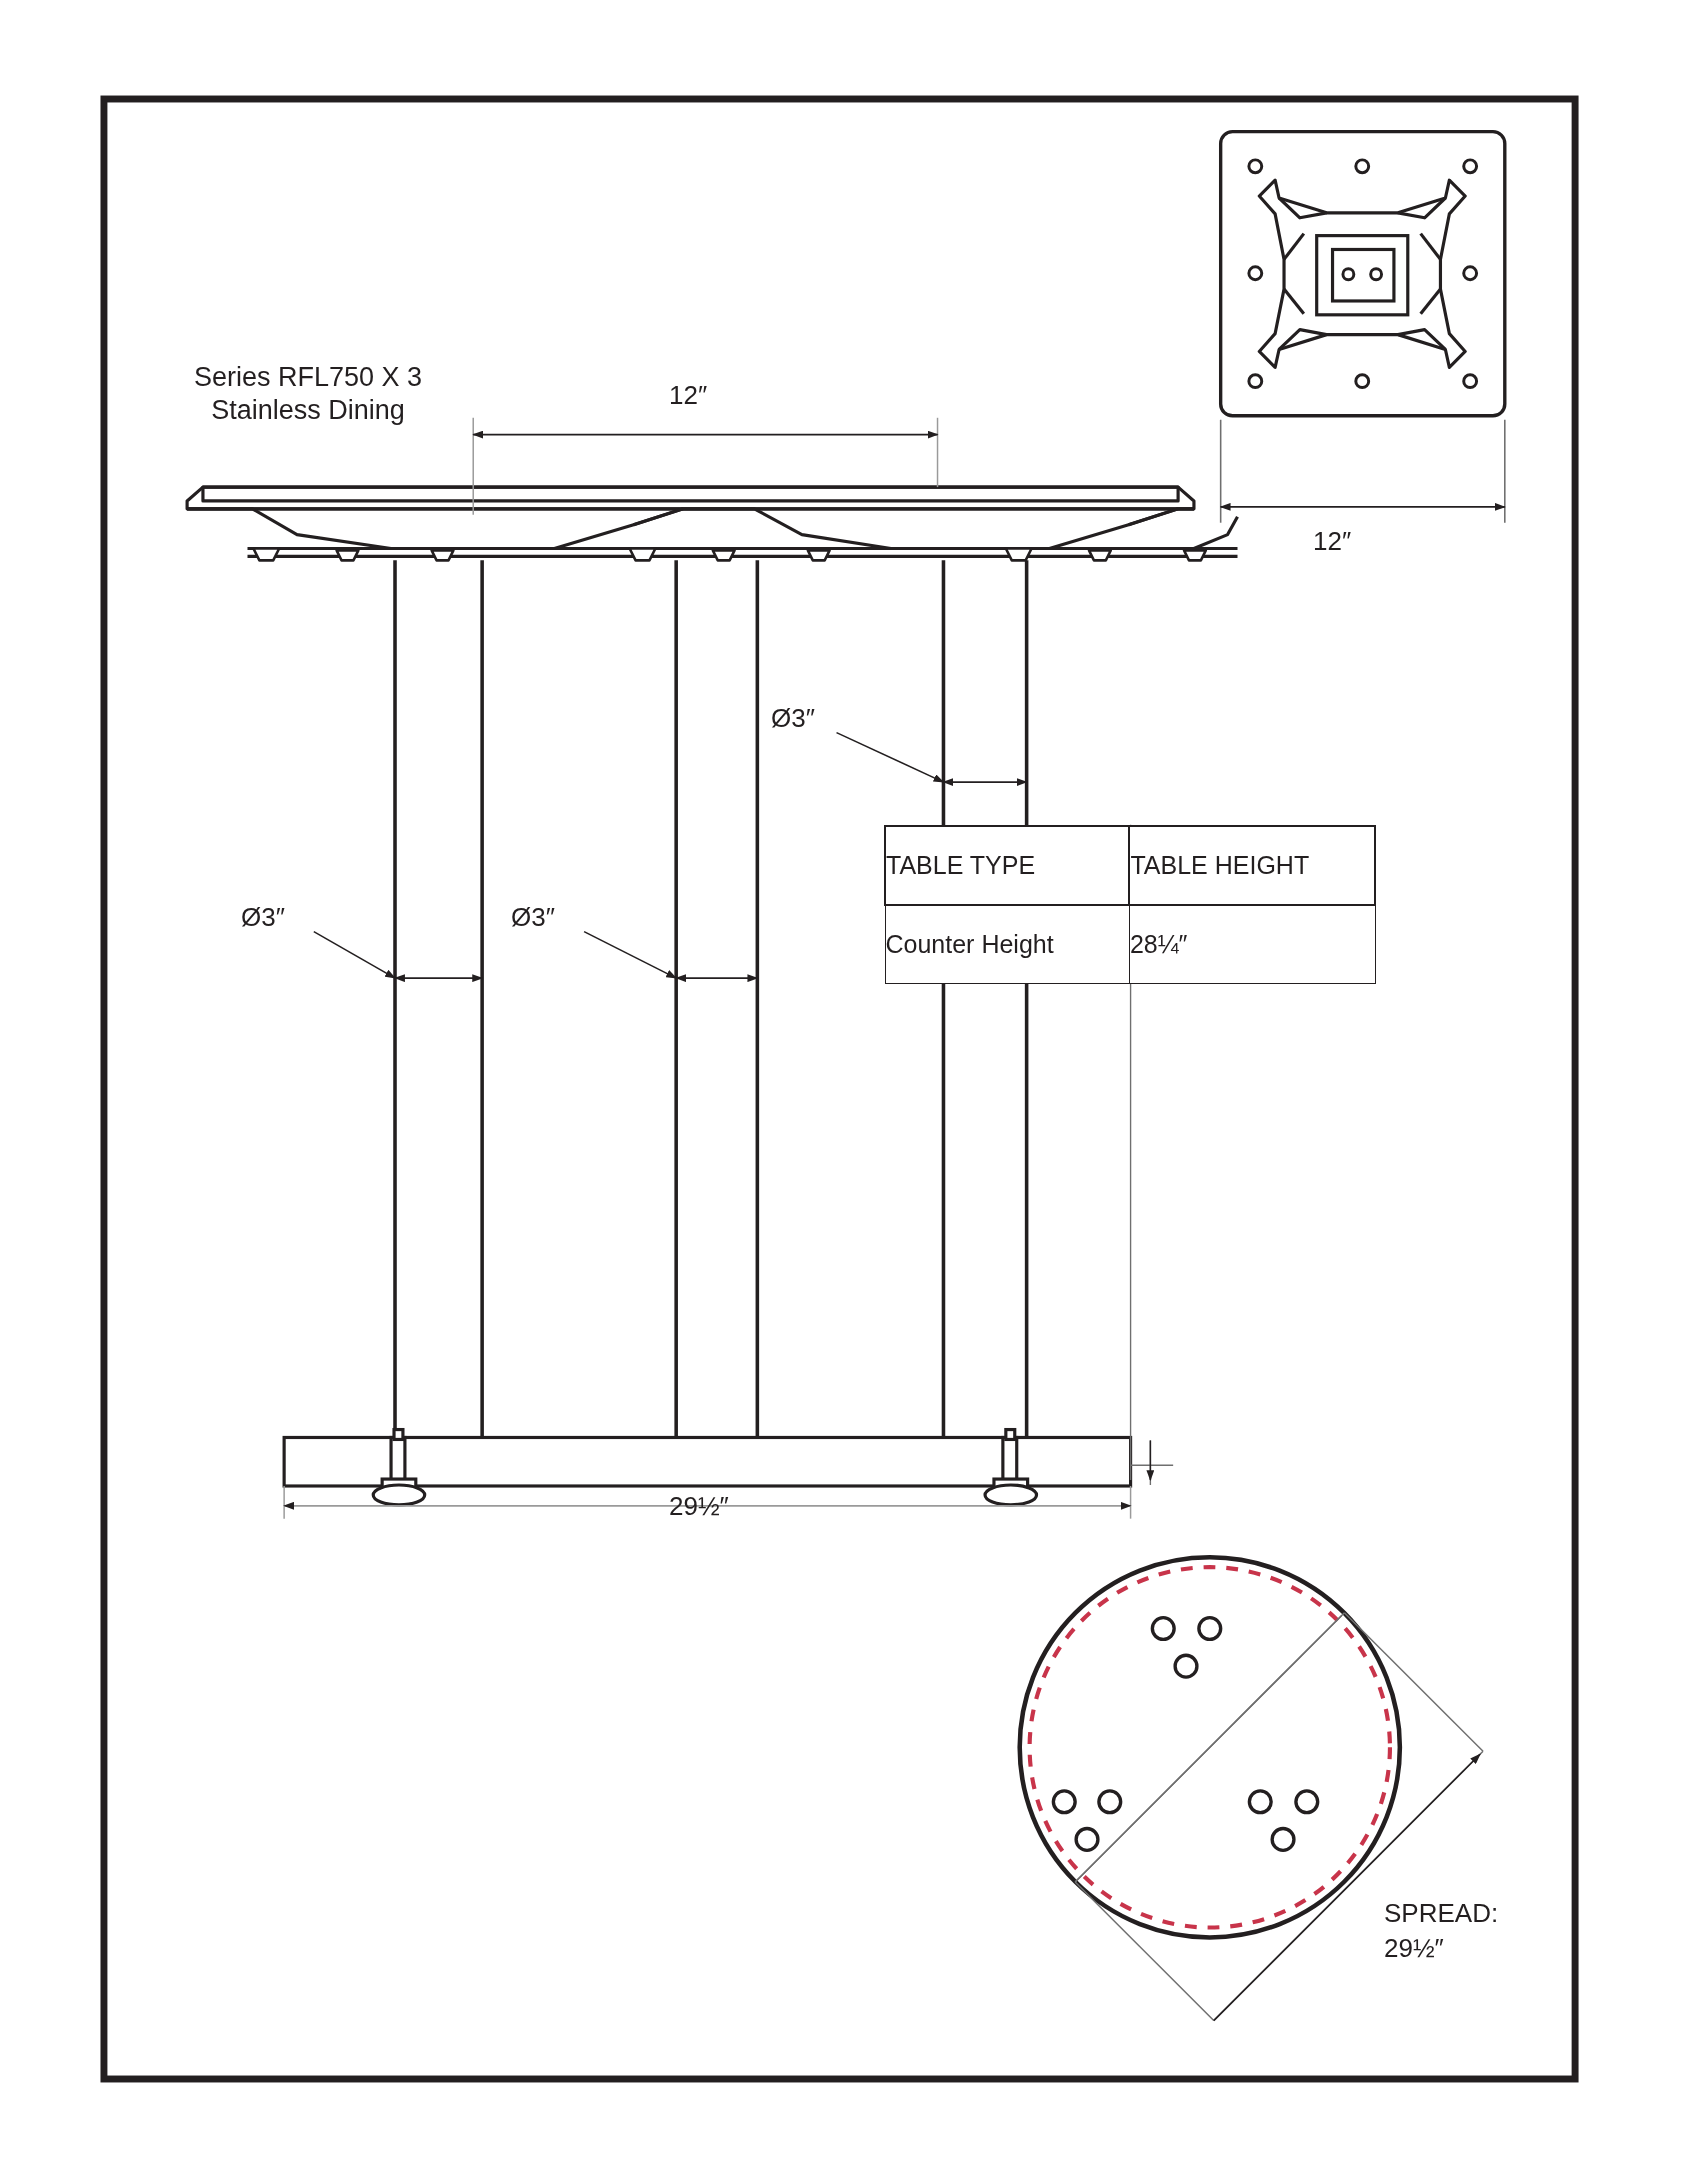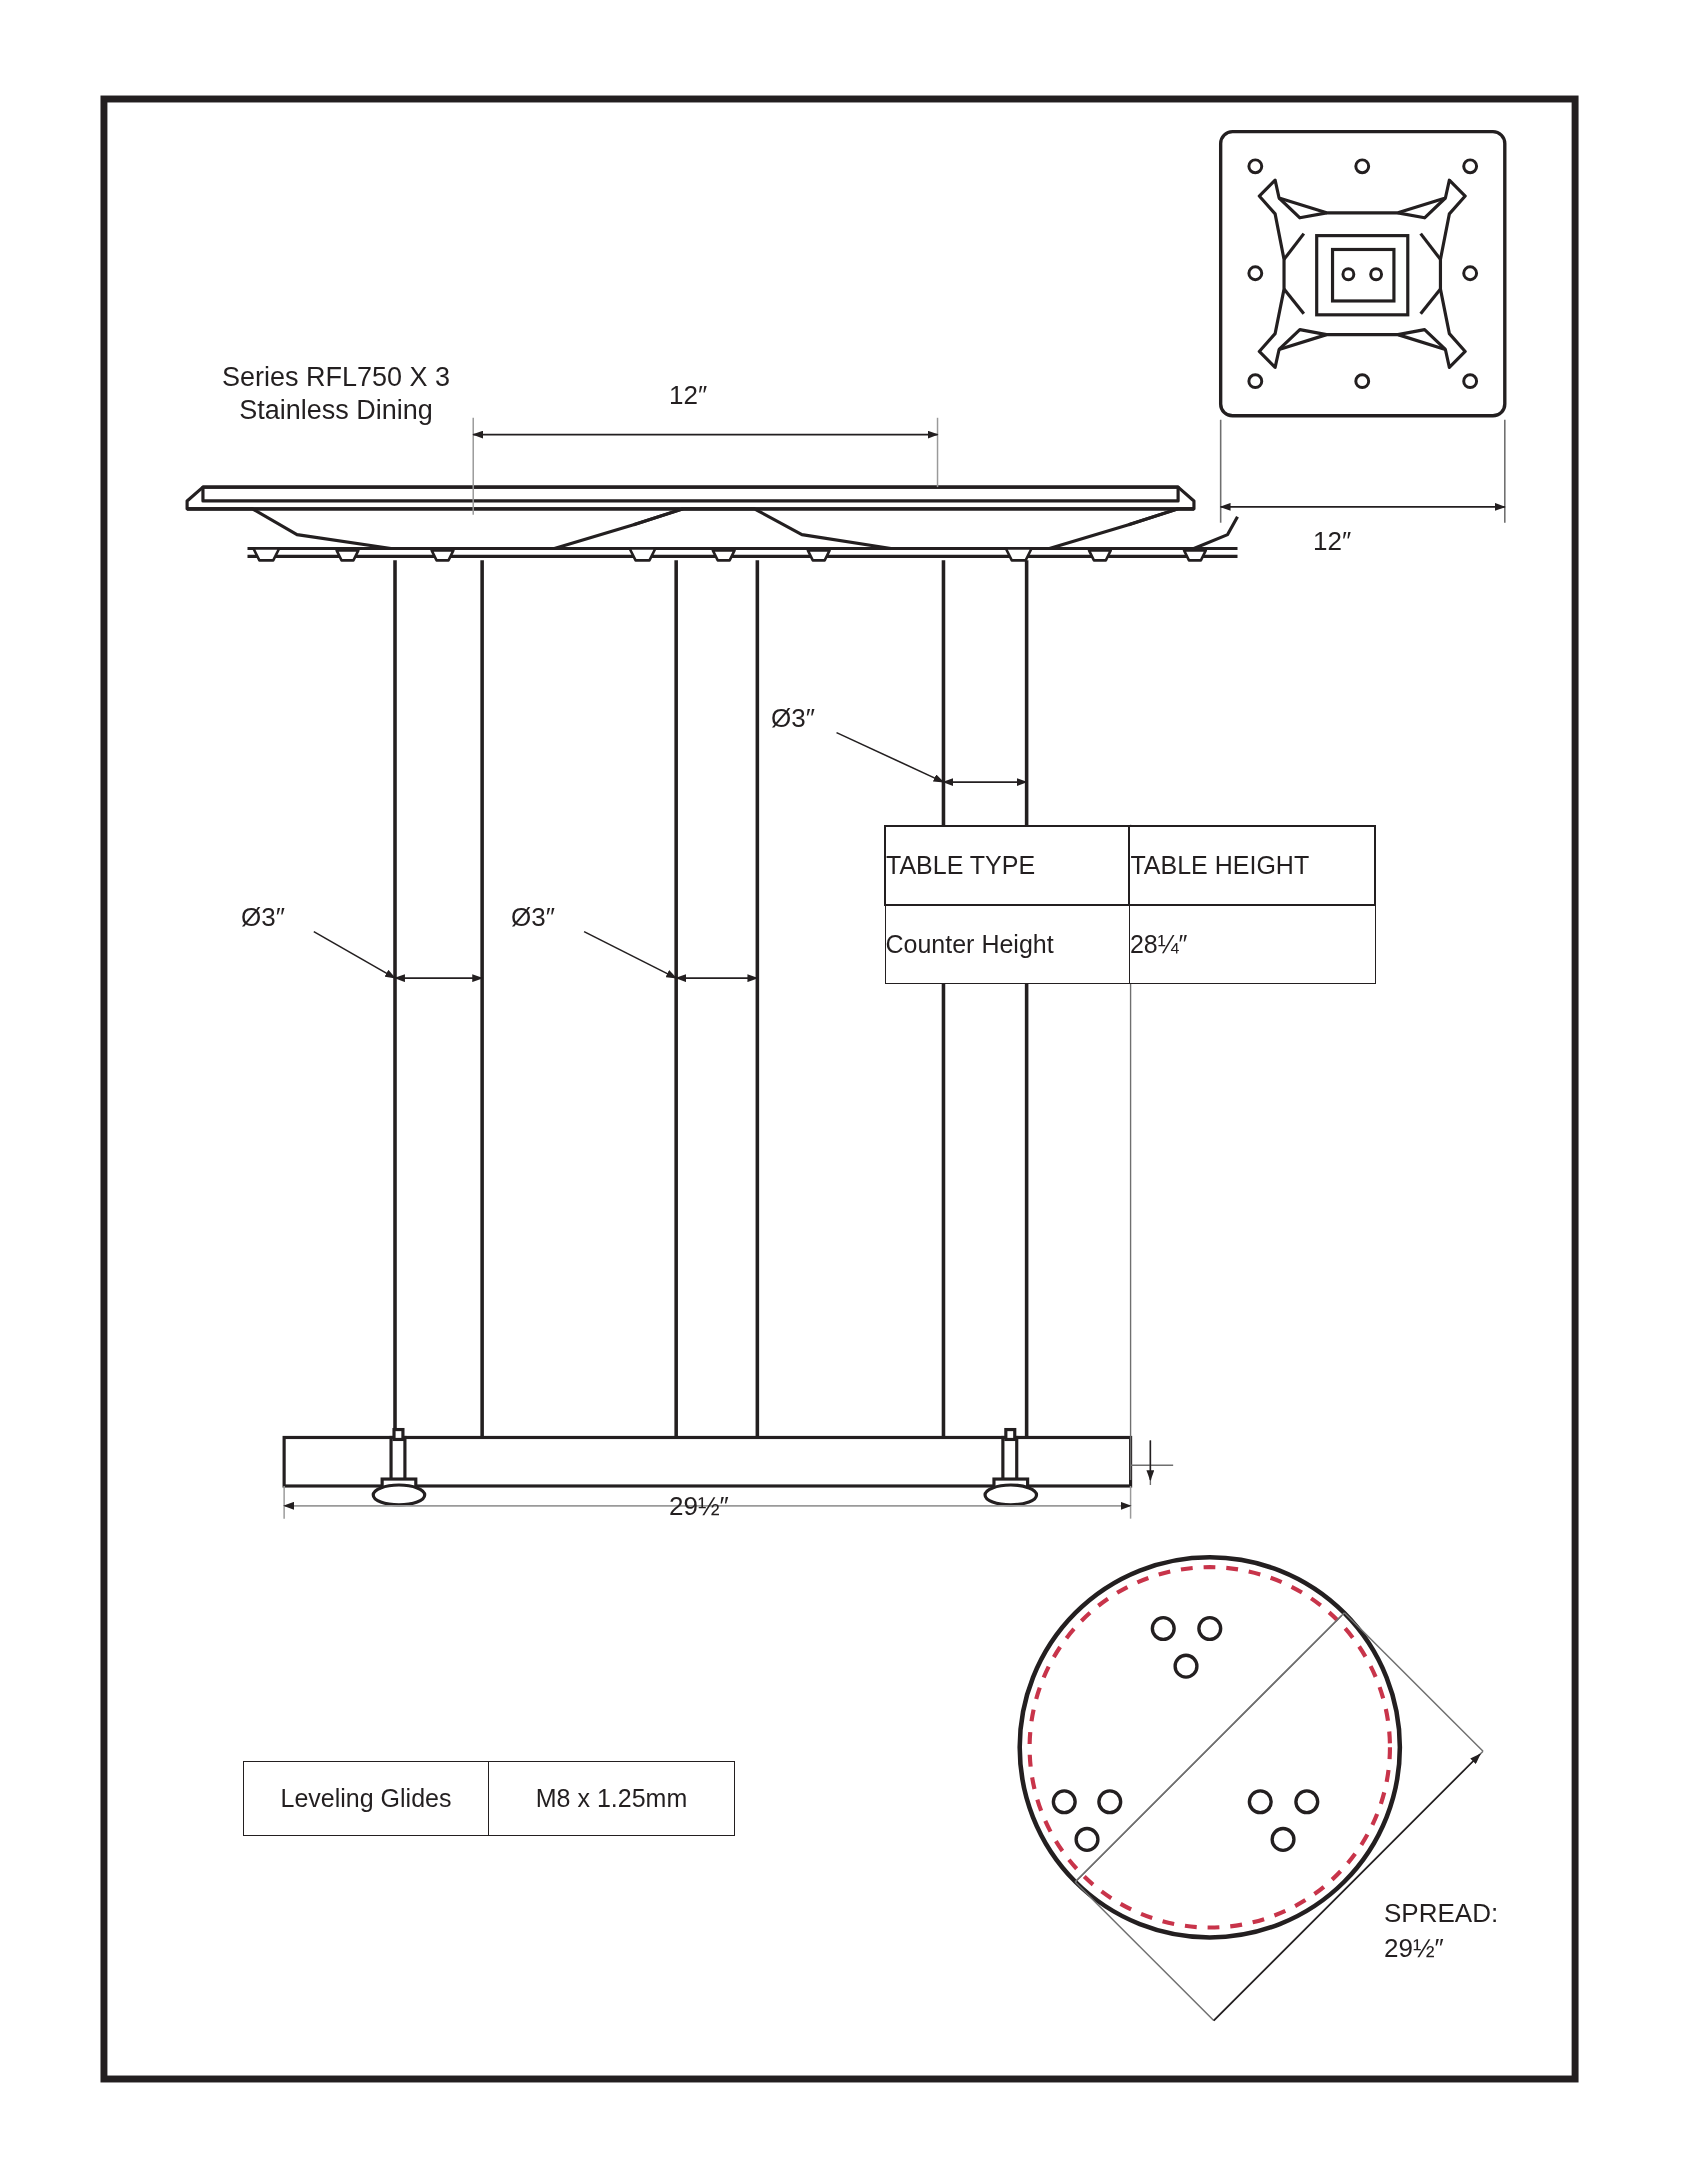--- a/index.html
+++ b/index.html
@@ -34,21 +34,21 @@
     color: #231f20;
     white-space: nowrap;
     line-height: 1.22;
   }
   #series-label {
     left: 194px;
     top: 361px;
     font-size: 27px;
     text-align: center;
   }
-  #series-label div { display: block; margin-left: 28px; }
+  #series-label div { display: block; }
   #dim-top-12 {
     left: 669px;
     top: 380px;
     font-size: 26px;
   }
   #dim-plate-12 {
     left: 1313px;
     top: 526px;
     font-size: 26px;
   }
@@ -330,23 +330,15 @@
         <td class="col-type">TABLE TYPE</td>
         <td class="col-height">TABLE HEIGHT</td>
       </tr>
       <tr>
         <td class="col-type">Counter Height</td>
         <td class="col-height">28¼″</td>
       </tr>
     </tbody>
   </table>
 
-  <table id="glides-table">
-    <tbody>
-      <tr>
-        <td class="g-label">Leveling Glides</td>
-        <td class="g-value">M8 x 1.25mm</td>
-      </tr>
-    </tbody>
-  </table>
 
 </div>
 
 
 </body></html>

